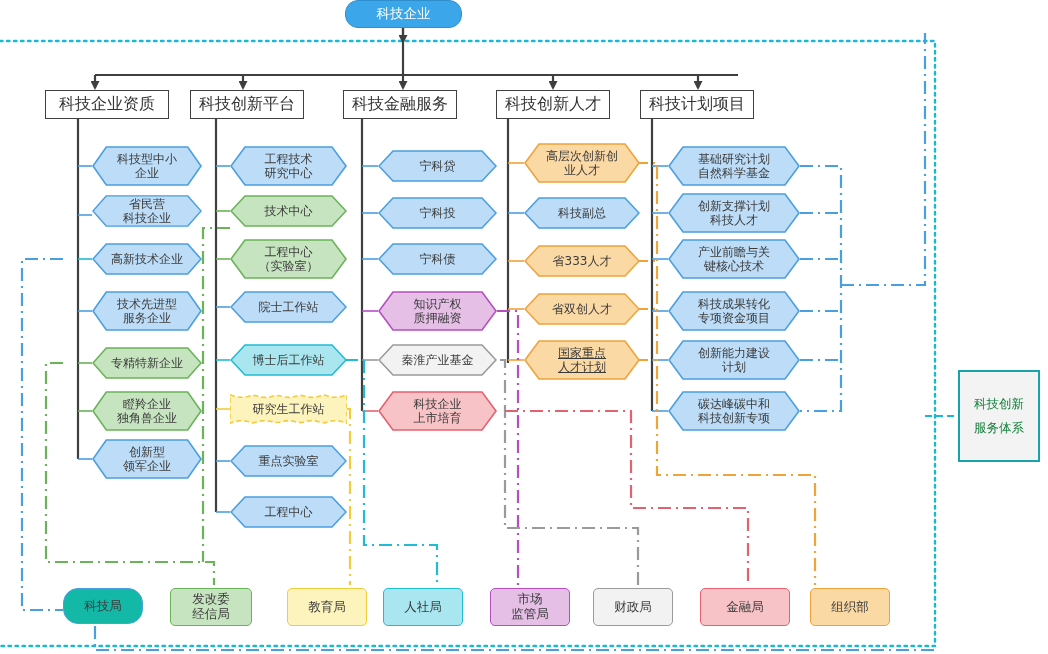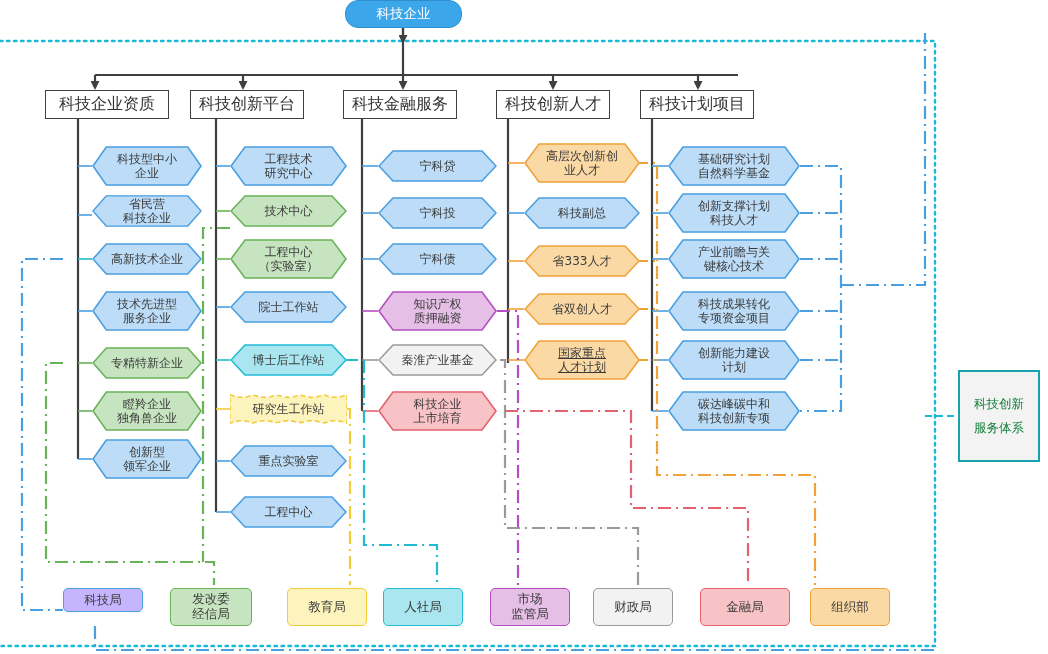--- a/index.html
+++ b/index.html
@@ -283,21 +283,21 @@
           <polygon points="15,1 117,1 131,20 117,39 15,39 1,20" fill="#bcdcf7" stroke="#4a9fe0" stroke-width="1.6"></polygon>
         </svg><span class="hex-label">创新能力建设
 计划</span></div>
       <div class="node hex" style="left: 668px; top: 391px; width: 132px; height: 40px;"><svg class="hex-svg" viewBox="0 0 132 40" preserveAspectRatio="none">
           <polygon points="15,1 117,1 131,20 117,39 15,39 1,20" fill="#bcdcf7" stroke="#4a9fe0" stroke-width="1.6"></polygon>
         </svg><span class="hex-label">碳达峰碳中和
 科技创新专项</span></div>
     </div>
 
   <div id="dept-host">
-      <div class="node dept" style="left: 63px; top: 588px; width: 80px; height: 24px; background: #c4b5fd; border-color: rgb(74, 159, 224);"><span>科技局</span></div>
+      <div class="node dept" style="left: 63px; top: 588px; width: 80px; height: 36px; background: #14b8a6; border-color: rgb(74, 159, 224); border-radius: 15px;"><span>科技局</span></div>
       <div class="node dept" style="left: 170px; top: 588px; width: 82px; height: 38px; background: rgb(198, 228, 191); border-color: rgb(105, 179, 88);"><span>发改委
 经信局</span></div>
       <div class="node dept" style="left: 287px; top: 588px; width: 80px; height: 38px; background: rgb(253, 243, 189); border-color: rgb(242, 204, 58);"><span>教育局</span></div>
       <div class="node dept" style="left: 383px; top: 588px; width: 80px; height: 38px; background: rgb(169, 230, 239); border-color: rgb(33, 188, 212);"><span>人社局</span></div>
       <div class="node dept" style="left: 490px; top: 588px; width: 80px; height: 38px; background: rgb(230, 191, 230); border-color: rgb(181, 79, 192);"><span>市场
 监管局</span></div>
       <div class="node dept" style="left: 593px; top: 588px; width: 80px; height: 38px; background: rgb(242, 242, 242); border-color: rgb(154, 154, 154);"><span>财政局</span></div>
       <div class="node dept" style="left: 700px; top: 588px; width: 90px; height: 38px; background: rgb(248, 195, 199); border-color: rgb(228, 98, 111);"><span>金融局</span></div>
       <div class="node dept" style="left: 810px; top: 588px; width: 80px; height: 38px; background: rgb(251, 217, 165); border-color: rgb(240, 163, 58);"><span>组织部</span></div>
     </div>

